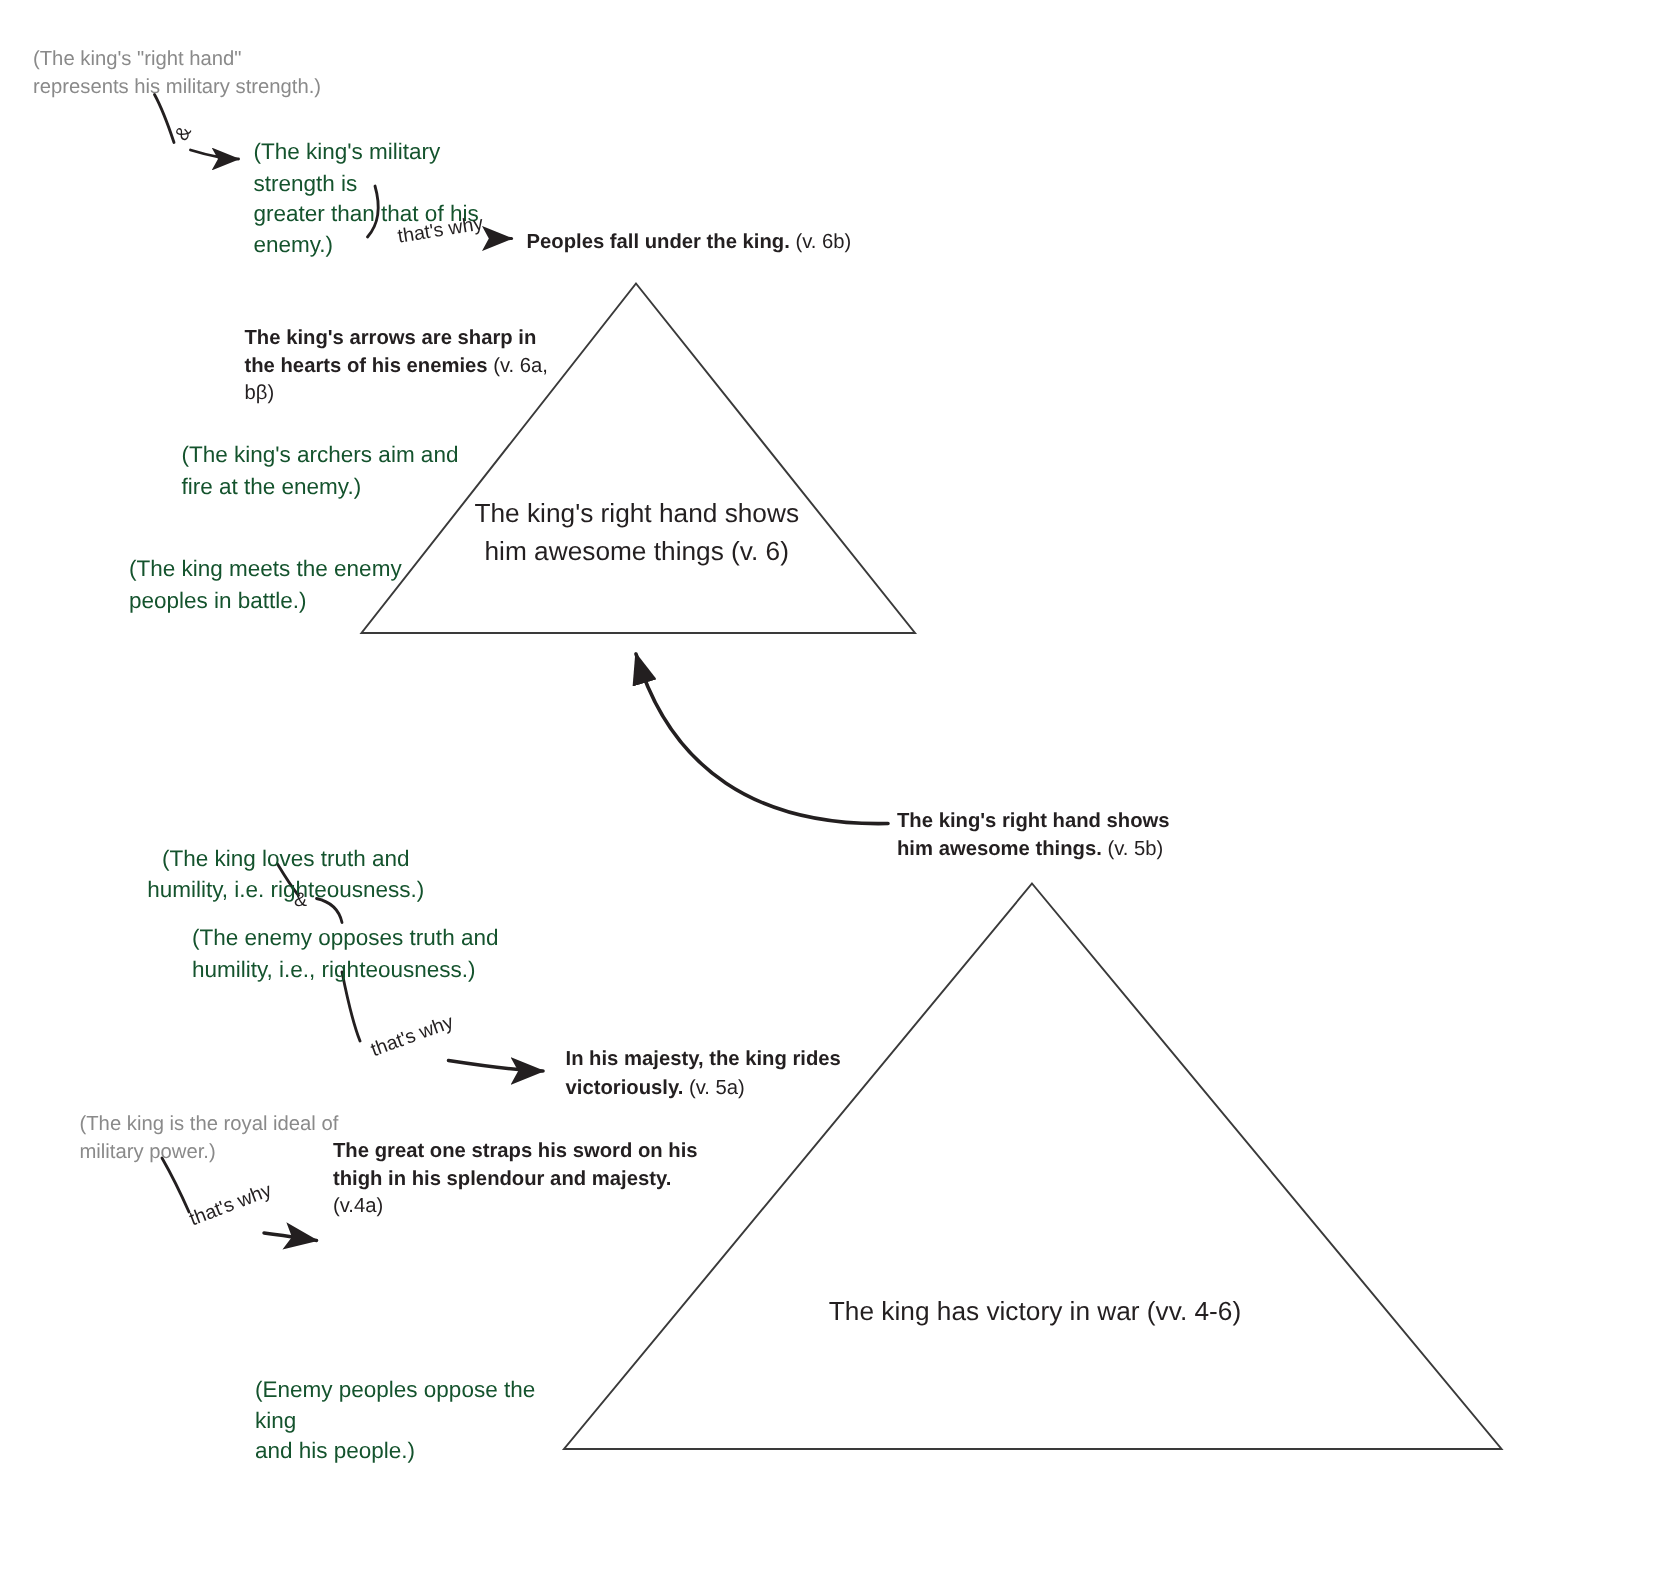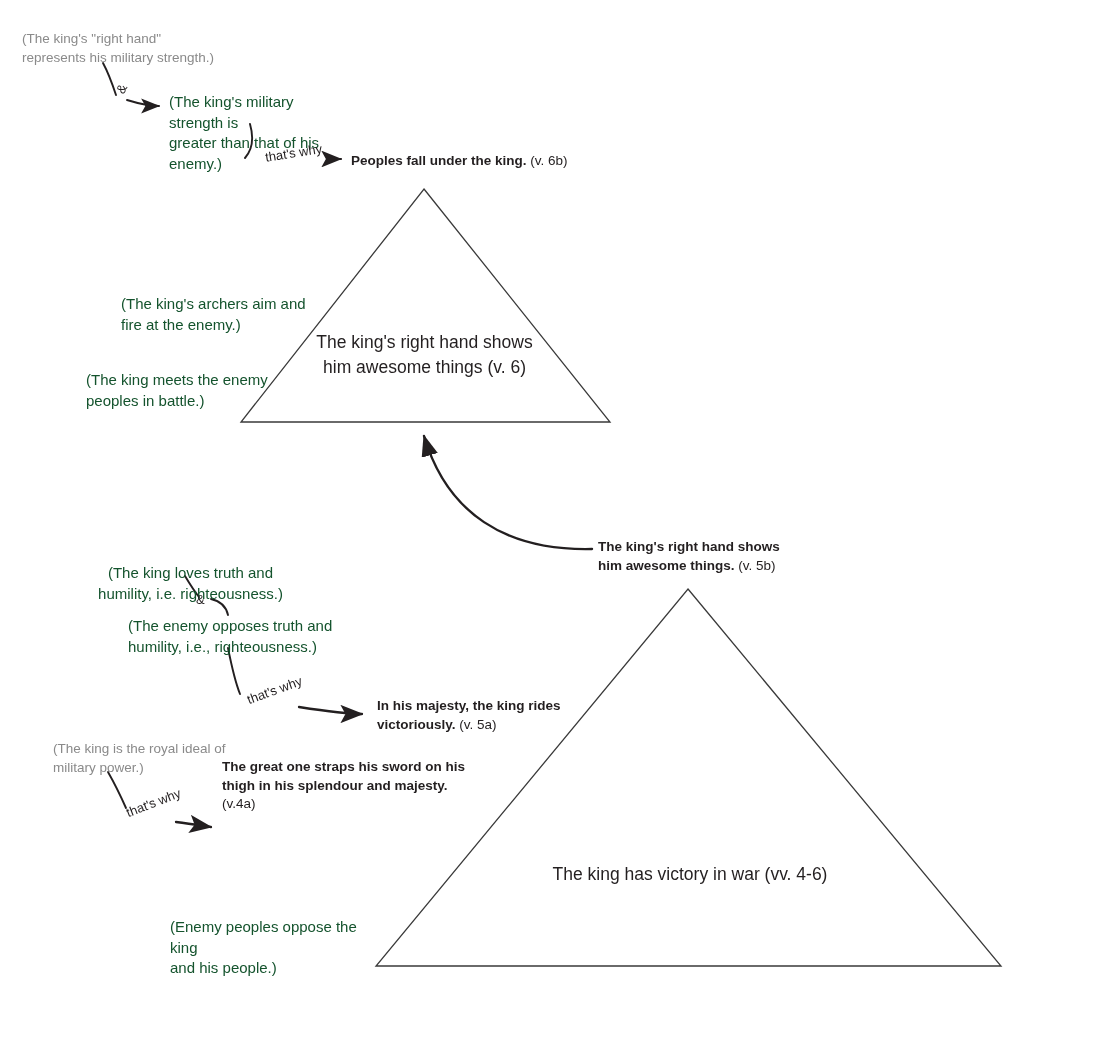--- a/index.html
+++ b/index.html
@@ -111,20 +111,23 @@
 
   <div class="conn-label amp" style="left:113px; top:89px; transform:rotate(-62deg); transform-origin:left top;">&amp;</div>
 
   <div class="txt blue" style="left:169px; top:92px; width:180px;">(The king's military strength is
 greater than that of his enemy.)</div>
 
   <div class="conn-label" style="left:264px; top:150px; transform:rotate(-9deg); transform-origin:left top; font-style:normal;">that's why</div>
 
   <div class="txt prop" style="left:351px; top:152px; width:300px;"><b>Peoples fall under the king.</b><span class="ref"> (v. 6b)</span></div>
 
+  <div class="txt prop" style="left:163px; top:216px; width:205px;"><b>The king's arrows are sharp in
+the hearts of his enemies</b><span class="ref"> (v. 6a,
+bβ)</span></div>
 
   <div class="txt blue" style="left:86px; top:370px; width:210px;">(The king meets the enemy
 peoples in battle.)</div>
 
   <div class="txt blue" style="left:121px; top:294px; width:200px;">(The king's archers aim and
 fire at the enemy.)</div>
 
   <div class="tri-label" style="left:312px; top:330px; width:225px;">The king's right hand
 shows him awesome
 things (v. 6)</div>

